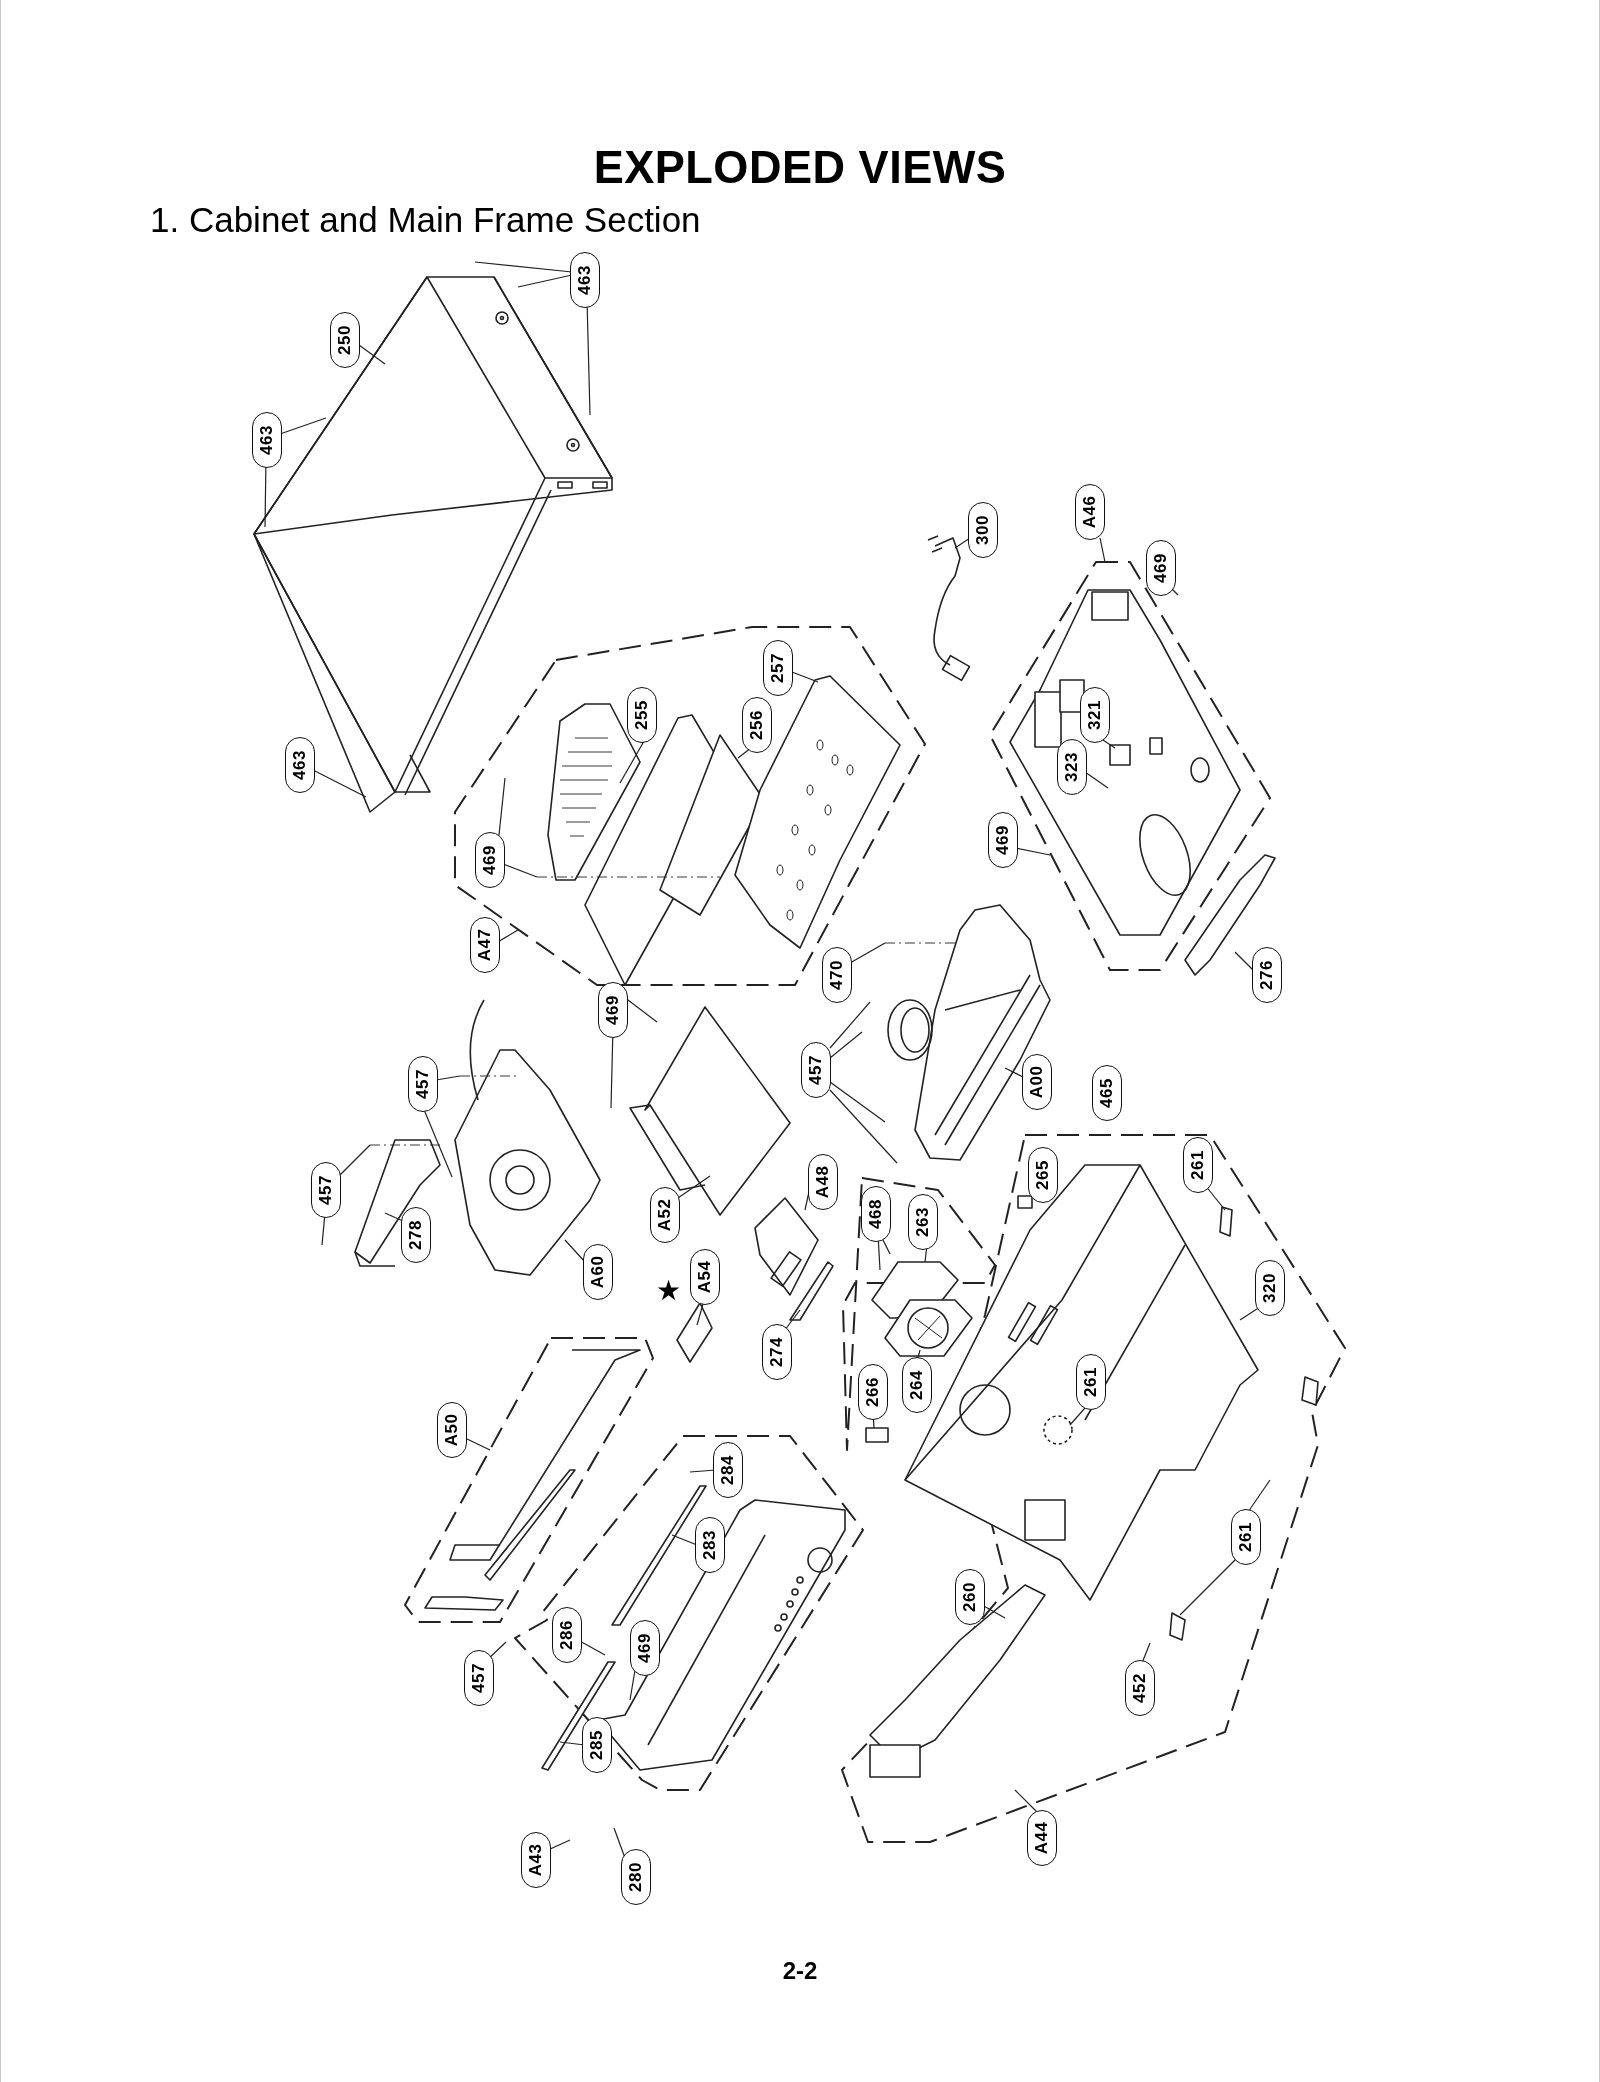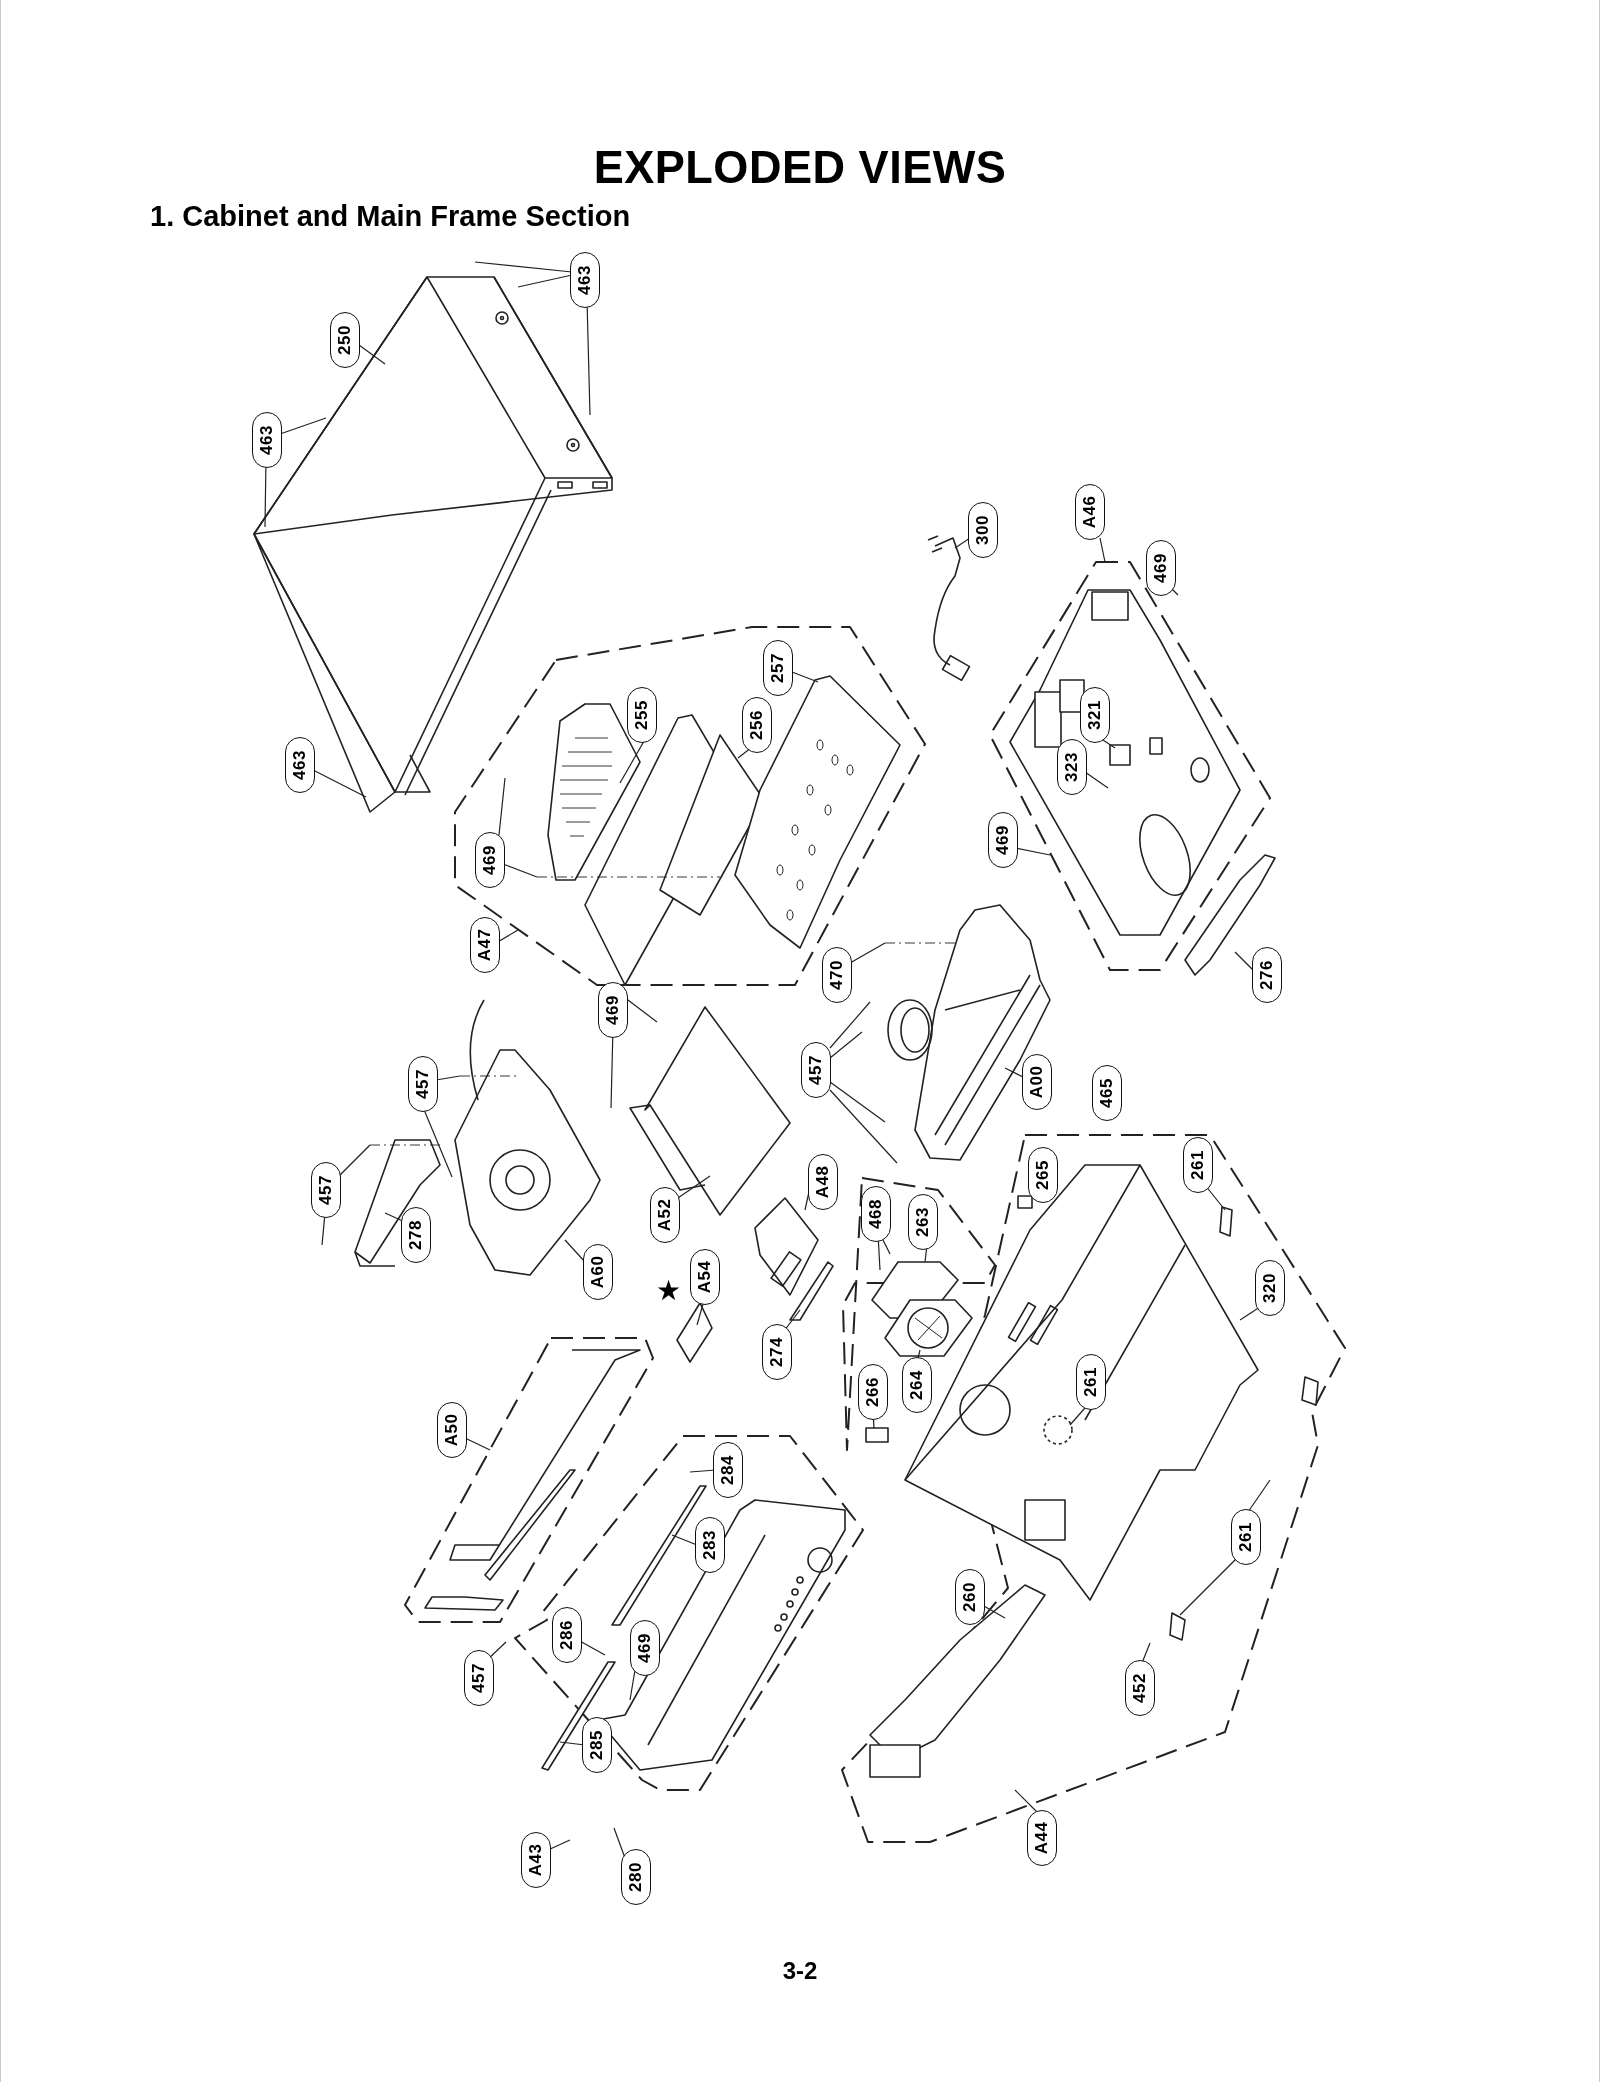--- a/index.html
+++ b/index.html
@@ -2,21 +2,21 @@
 <html><head>
 <meta charset="utf-8">
 <style>
   html, body { margin: 0; padding: 0; background: #ffffff; }
   body { width: 1600px; height: 2082px; position: relative; overflow: hidden;
          font-family: "Liberation Sans", sans-serif; color: #000; }
   .page-border { position: absolute; left: 0; top: 0; width: 1px; height: 2082px; background: #c8c8c8; }
   .page-border-r { position: absolute; right: 0; top: 0; width: 1px; height: 2082px; background: #c8c8c8; }
   .title { position: absolute; left: 0; width: 1600px; top: 140px; text-align: center;
            font-size: 46px; font-weight: bold; letter-spacing: 0.5px; transform: scaleX(0.98); }
-  .section-title { position: absolute; left: 150px; top: 200px; font-size: 29px; font-weight: bold; }
+  .section-title { position: absolute; left: 150px; top: 200px; font-size: 35px; font-weight: normal; }
   .page-number { position: absolute; left: 0; width: 1600px; top: 1957px; text-align: center;
                  font-size: 24px; font-weight: bold; }
   svg.diagram { position: absolute; left: 0; top: 0; width: 1600px; height: 2082px; }
   .part-label {
     position: absolute; width: 56px; height: 30px; margin-left: -28px; margin-top: -15px;
     border: 1.6px solid #111; border-radius: 15px; background: #fff;
     transform: rotate(-90deg);
     display: flex; align-items: center; justify-content: center;
     font-size: 17px; font-weight: bold; letter-spacing: 0.5px; box-sizing: border-box;
   }
@@ -334,13 +334,13 @@
     <div class="part-label" style="left: 479px; top: 1678px;">457</div>
     <div class="part-label" style="left: 597px; top: 1745px;">285</div>
     <div class="part-label" style="left: 1140px; top: 1688px;">452</div>
     <div class="part-label" style="left: 1042px; top: 1838px;">A44</div>
     <div class="part-label" style="left: 536px; top: 1860px;">A43</div>
     <div class="part-label" style="left: 636px; top: 1877px;">280</div>
   </div>
 
 <div class="star" style="left: 670px; top: 1290px;">★</div>
 
-<div class="page-number">3-2</div>
+<div class="page-number">2-2</div>
 
 </body></html>

